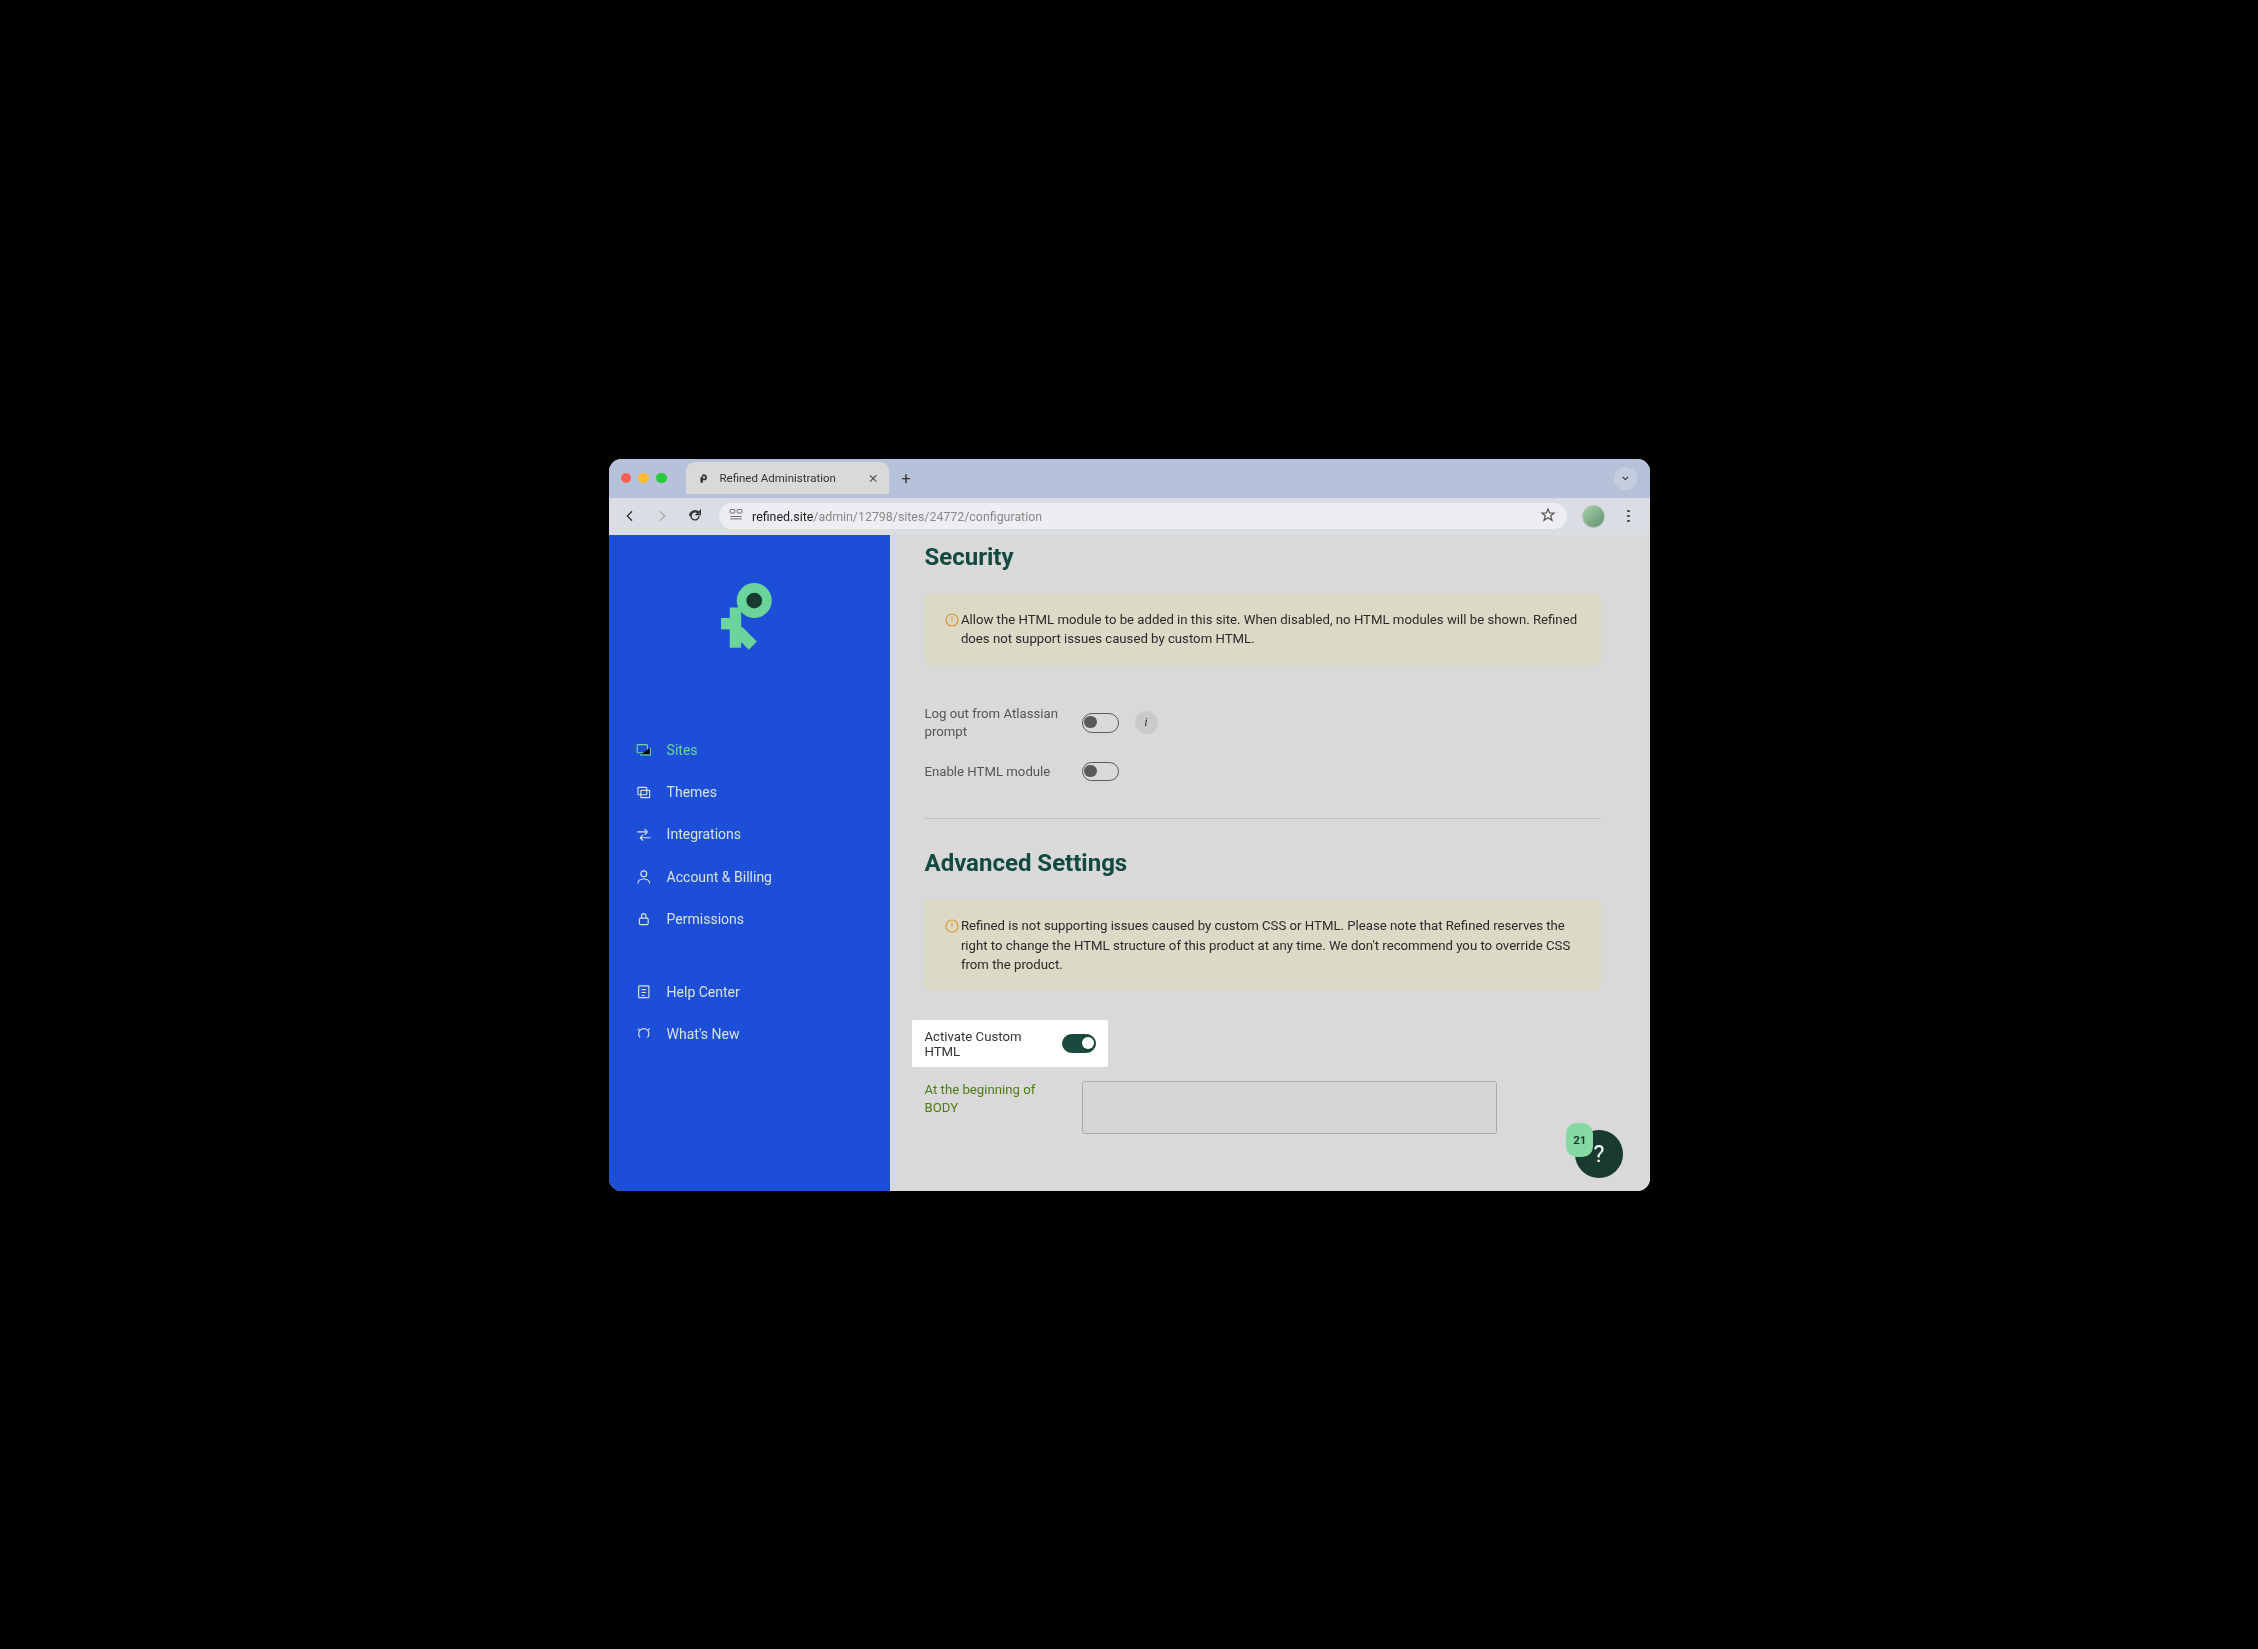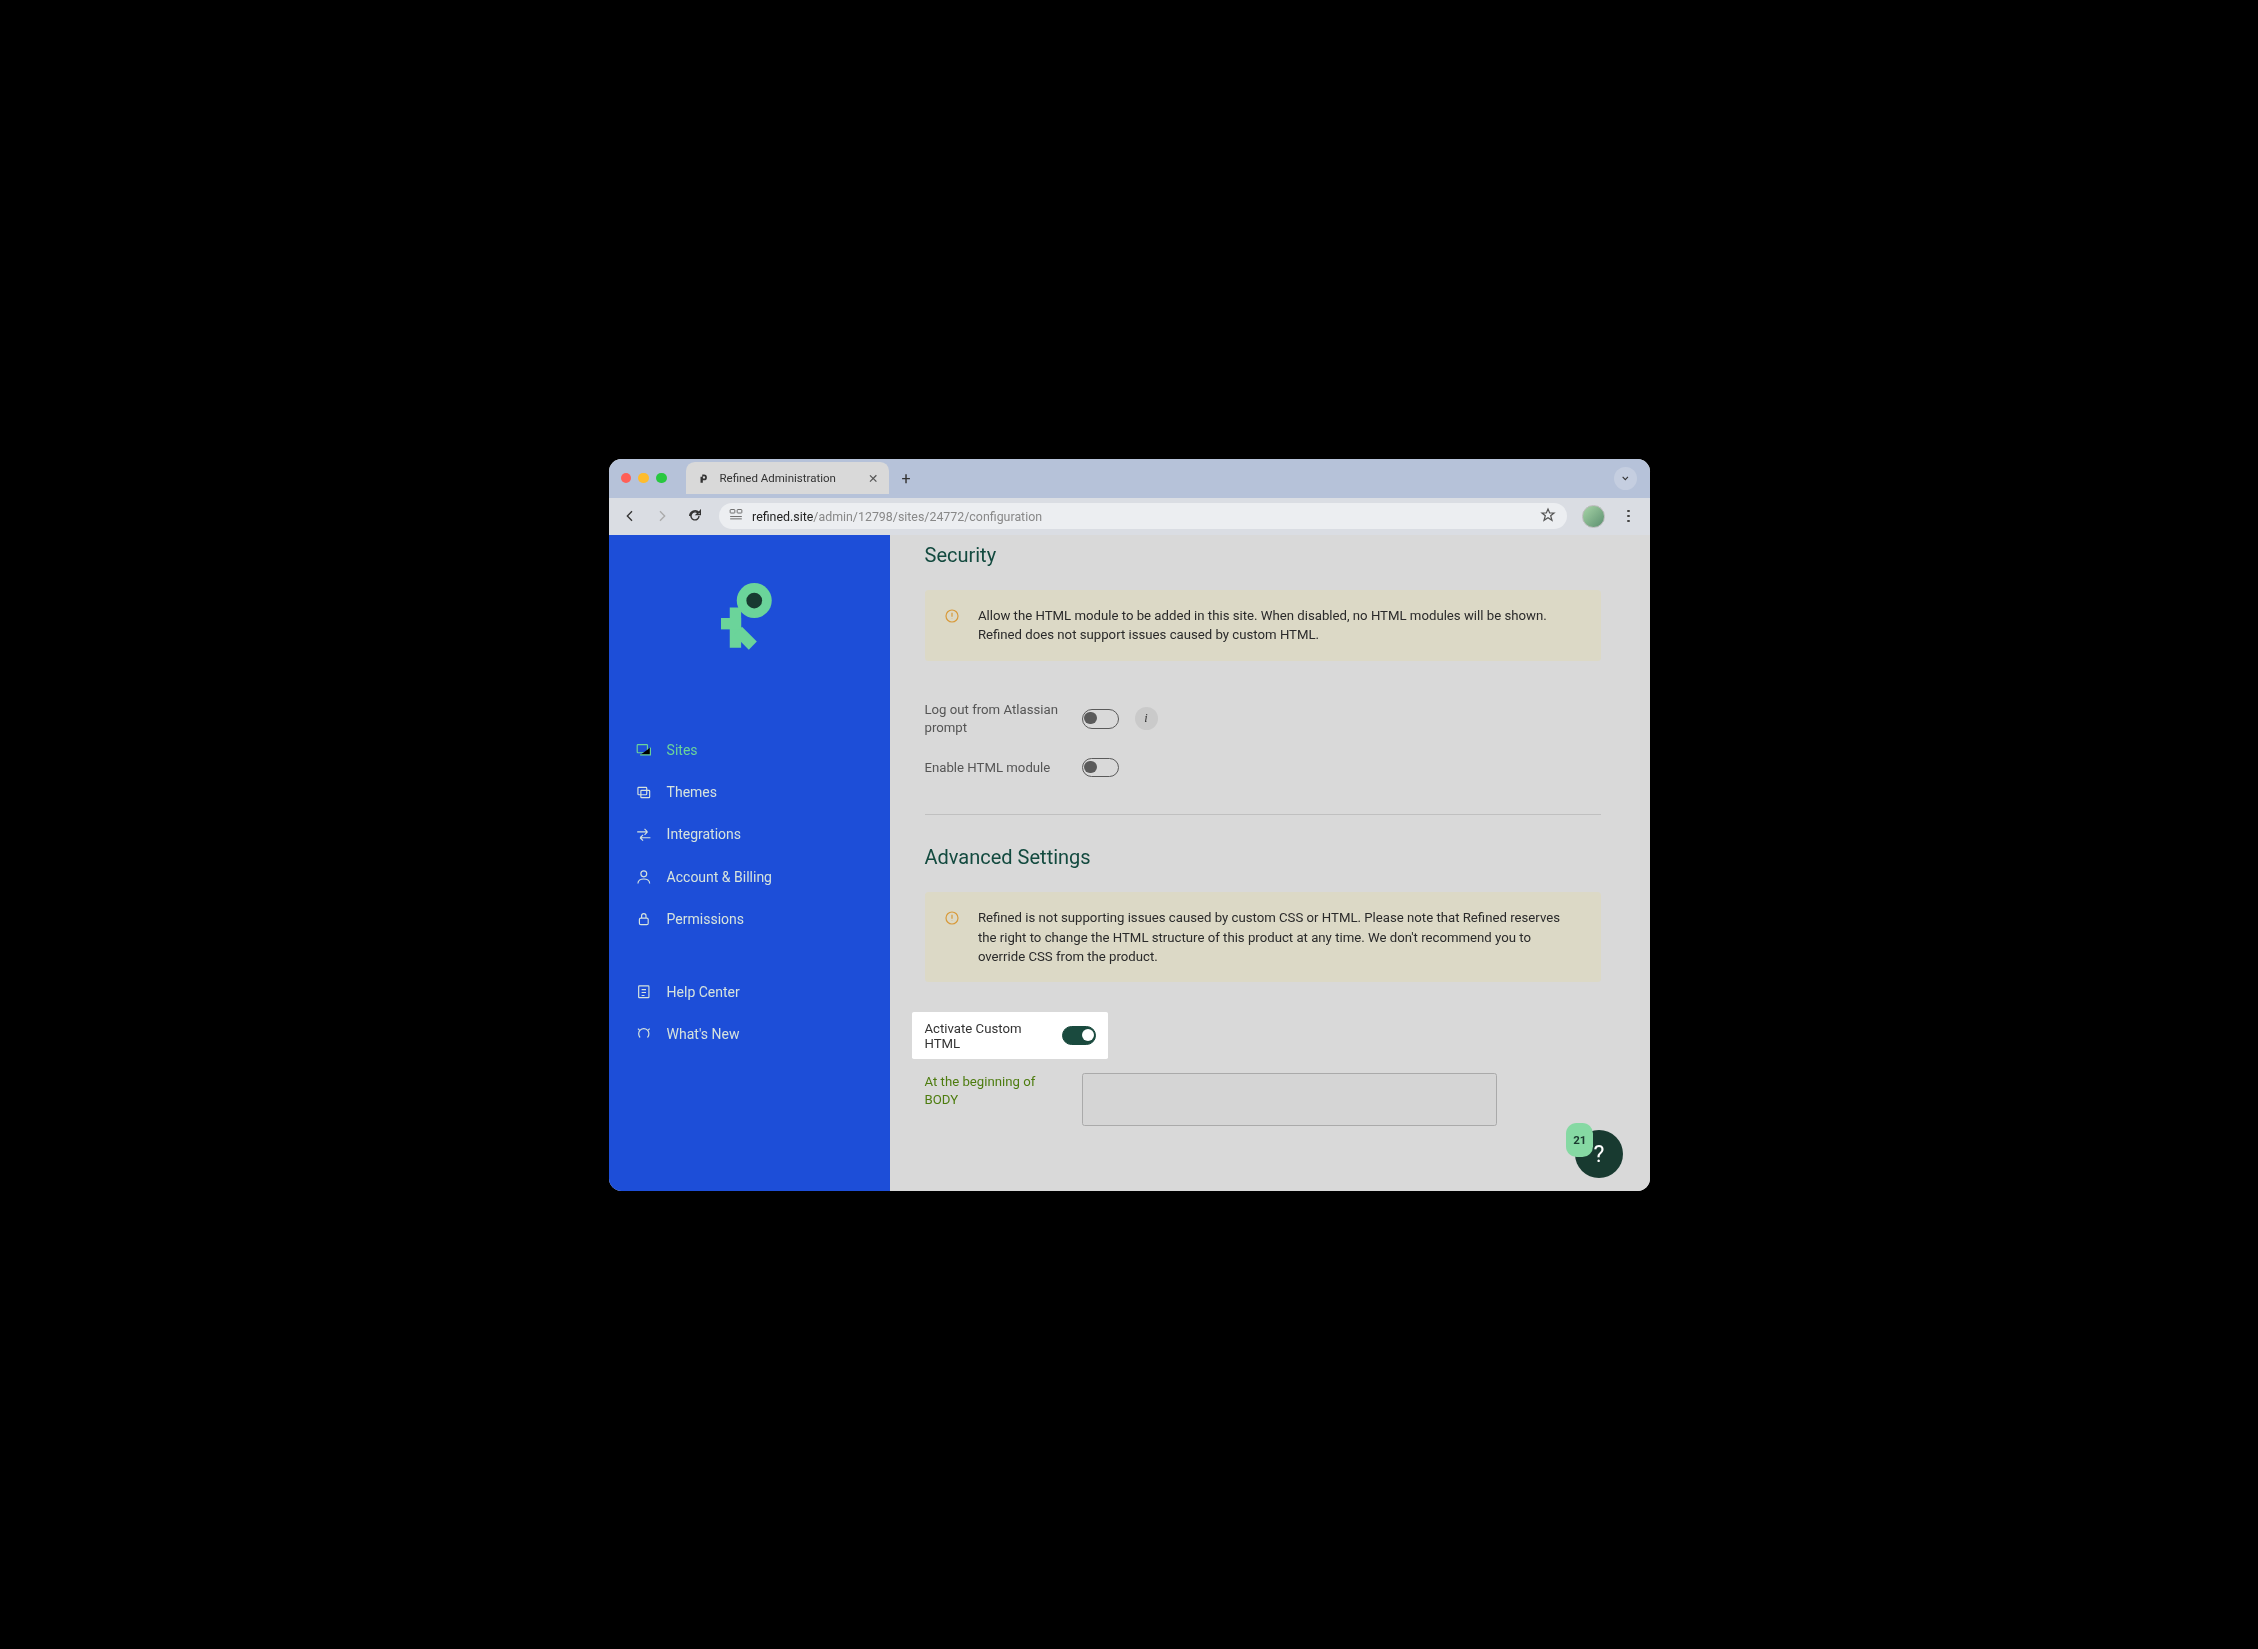--- a/index.html
+++ b/index.html
@@ -35,22 +35,22 @@
 .sidebar { width: 281px; background: #1d4ed8; color: #c9dcd4; padding-top: 44px; display: flex; flex-direction: column; }
 .logo { display: flex; justify-content: center; margin-bottom: 79px; }
 .logo svg { width: 56px; height: 71px; }
 .nav { display: flex; flex-direction: column; }
 .nav-item { display: flex; align-items: center; gap: 14px; padding: 12.4px 26.5px; font-size: 14px; color: #d6e3dd; cursor: pointer; }
 .nav-item.active { color: #6bd49a; }
 .nav-item .icon { width: 17.6px; height: 17.6px; display: flex; align-items: center; justify-content: center; }
 .nav-spacer { height: 30px; }
 
 .content { flex: 1; background: #d9d9d9; overflow-y: auto; padding: 8.8px 49px 35px 35px; position: relative; }
-.section-title { font-size: 20px; color: #134a3f; font-weight: 400; margin-bottom: 23px; }
-.callout { background: #dcd9c6; border-radius: 3.5px; padding: 16px 19.4px; display: flex; gap: 18px; margin-bottom: 30px; }
+.section-title { font-size: 24px; color: #134a3f; font-weight: 700; margin-bottom: 23px; }
+.callout { background: #dcd9c6; border-radius: 3.5px; padding: 16px 19.4px; display: flex; gap: 1px; margin-bottom: 30px; }
 .callout .warn { color: #d89a3a; flex-shrink: 0; margin-top: 1.8px; }
 .callout .text { font-size: 13.2px; color: #2a2a2a; line-height: 1.45; }
 
 .row { display: flex; align-items: center; padding: 10.6px 0; gap: 16px; }
 .row .label { width: 141px; font-size: 13.2px; color: #555; line-height: 1.35; }
 .toggle { width: 37px; height: 19.4px; border-radius: 10.6px; border: 1.8px solid #5a5a5a; position: relative; cursor: pointer; background: transparent; }
 .toggle .knob { width: 12.4px; height: 12.4px; border-radius: 50%; background: #5a5a5a; position: absolute; top: 1.8px; left: 1.8px; transition: .15s; }
 .toggle.on { background: #1a4a3e; border-color: #1a4a3e; }
 .toggle.on .knob { background: #fff; left: 19.4px; }
 .info-btn { width: 23px; height: 23px; border-radius: 50%; background: #cacaca; display: flex; align-items: center; justify-content: center; font-family: Georgia, serif; font-style: italic; font-size: 12.4px; color: #333; cursor: pointer; }

